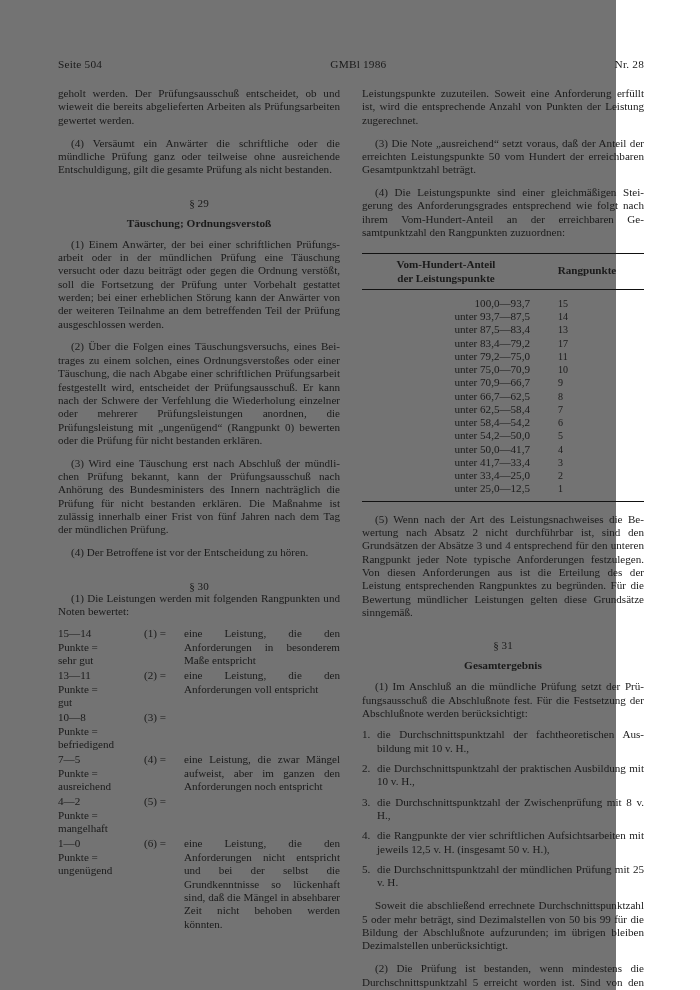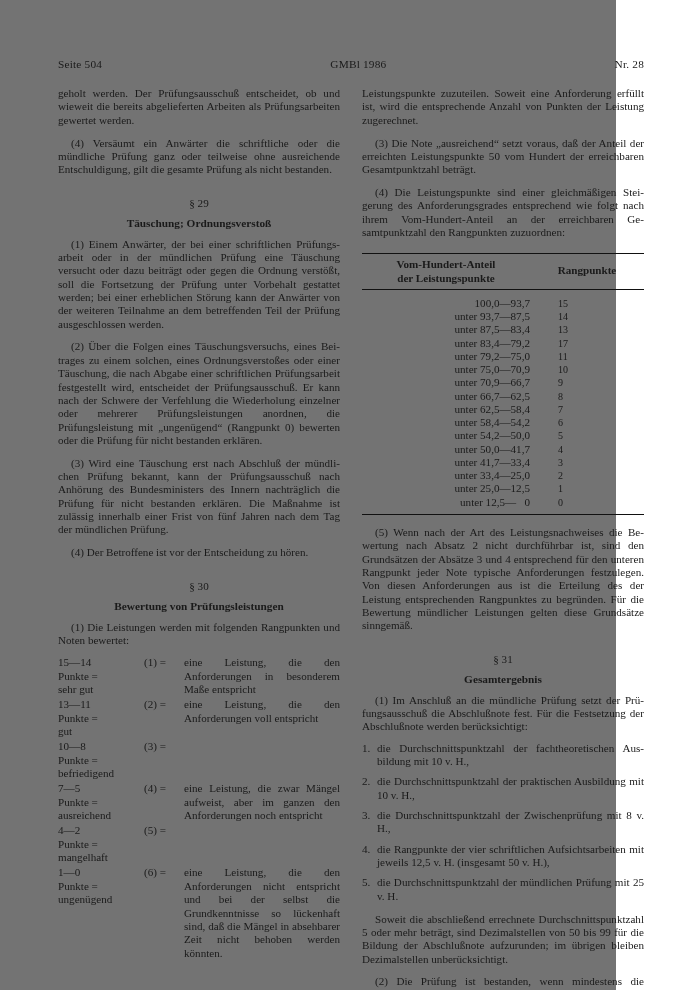--- a/index.html
+++ b/index.html
@@ -204,21 +204,20 @@
 
         <div class="sec-num">§ 29</div>
         <div class="sec-title">Täuschung; Ordnungsverstoß</div>
 
         <p class="indent">(1) Einem Anwärter, der bei einer schriftlichen Prüfungs­arbeit oder in der mündlichen Prüfung eine Täuschung versucht oder dazu beiträgt oder gegen die Ordnung ver­stößt, soll die Fortsetzung der Prüfung unter Vorbehalt gestattet werden; bei einer erheblichen Störung kann der Anwärter von der weiteren Teilnahme an dem betreffen­den Teil der Prüfung ausgeschlossen werden.</p>
         <p class="indent gap">(2) Über die Folgen eines Täuschungsversuchs, eines Bei­trages zu einem solchen, eines Ordnungsverstoßes oder einer Täuschung, die nach Abgabe einer schriftlichen Prü­fungsarbeit festgestellt wird, entscheidet der Prüfungsaus­schuß. Er kann nach der Schwere der Verfehlung die Wie­derholung einzelner oder mehrerer Prüfungsleistungen anordnen, die Prüfungsleistung mit „ungenügend“ (Rang­punkt 0) bewerten oder die Prüfung für nicht bestanden erklären.</p>
         <p class="indent gap">(3) Wird eine Täuschung erst nach Abschluß der mündli­chen Prüfung bekannt, kann der Prüfungsausschuß nach Anhörung des Bundesministers des Innern nachträglich die Prüfung für nicht bestanden erklären. Die Maßnahme ist zulässig innerhalb einer Frist von fünf Jahren nach dem Tag der mündlichen Prüfung.</p>
         <p class="indent gap">(4) Der Betroffene ist vor der Entscheidung zu hören.</p>
 
         <div class="sec-num">§ 30</div>
-        <div class="sec-title">Bewertung von Prüfungsleistungen</div>
 
         <p class="indent">(1) Die Leistungen werden mit folgenden Rangpunkten und Noten bewertet:</p>
 
         <div class="scale">
           <div class="scale-row">
             <div class="scale-points" style="white-space: pre-line;">15—14
 Punkte =
 sehr gut</div>
             <div class="scale-marker">(1)  =</div>
             <div class="scale-desc">eine Leistung, die den Anforderungen in besonderem Maße entspricht</div>
@@ -330,24 +329,20 @@
               <div class="td-points">3</div>
             </div>
             <div class="trow">
               <div class="td-range">unter 33,4—25,0</div>
               <div class="td-points">2</div>
             </div>
             <div class="trow">
               <div class="td-range">unter 25,0—12,5</div>
               <div class="td-points">1</div>
             </div>
-            <div class="trow">
-              <div class="td-range">unter 12,5—   0</div>
-              <div class="td-points">0</div>
-            </div>
           </div>
           <div class="rule-bot"></div>
         </div>
 
         <p class="indent">(5) Wenn nach der Art des Leistungsnachweises die Be­wertung nach Absatz 2 nicht durchführbar ist, sind den Grundsätzen der Absätze 3 und 4 entsprechend für den unteren Rangpunkt jeder Note typische Anforderungen festzulegen. Von diesen Anforderungen aus ist die Ertei­lung des der Leistung entsprechenden Rangpunktes zu be­gründen. Für die Bewertung mündlicher Leistungen gelten diese Grundsätze sinngemäß.</p>
 
         <div class="sec-num">§ 31</div>
         <div class="sec-title">Gesamtergebnis</div>
 
         <p class="indent">(1) Im Anschluß an die mündliche Prüfung setzt der Prü­fungsausschuß die Abschlußnote fest. Für die Festsetzung der Abschlußnote werden berücksichtigt:</p>

